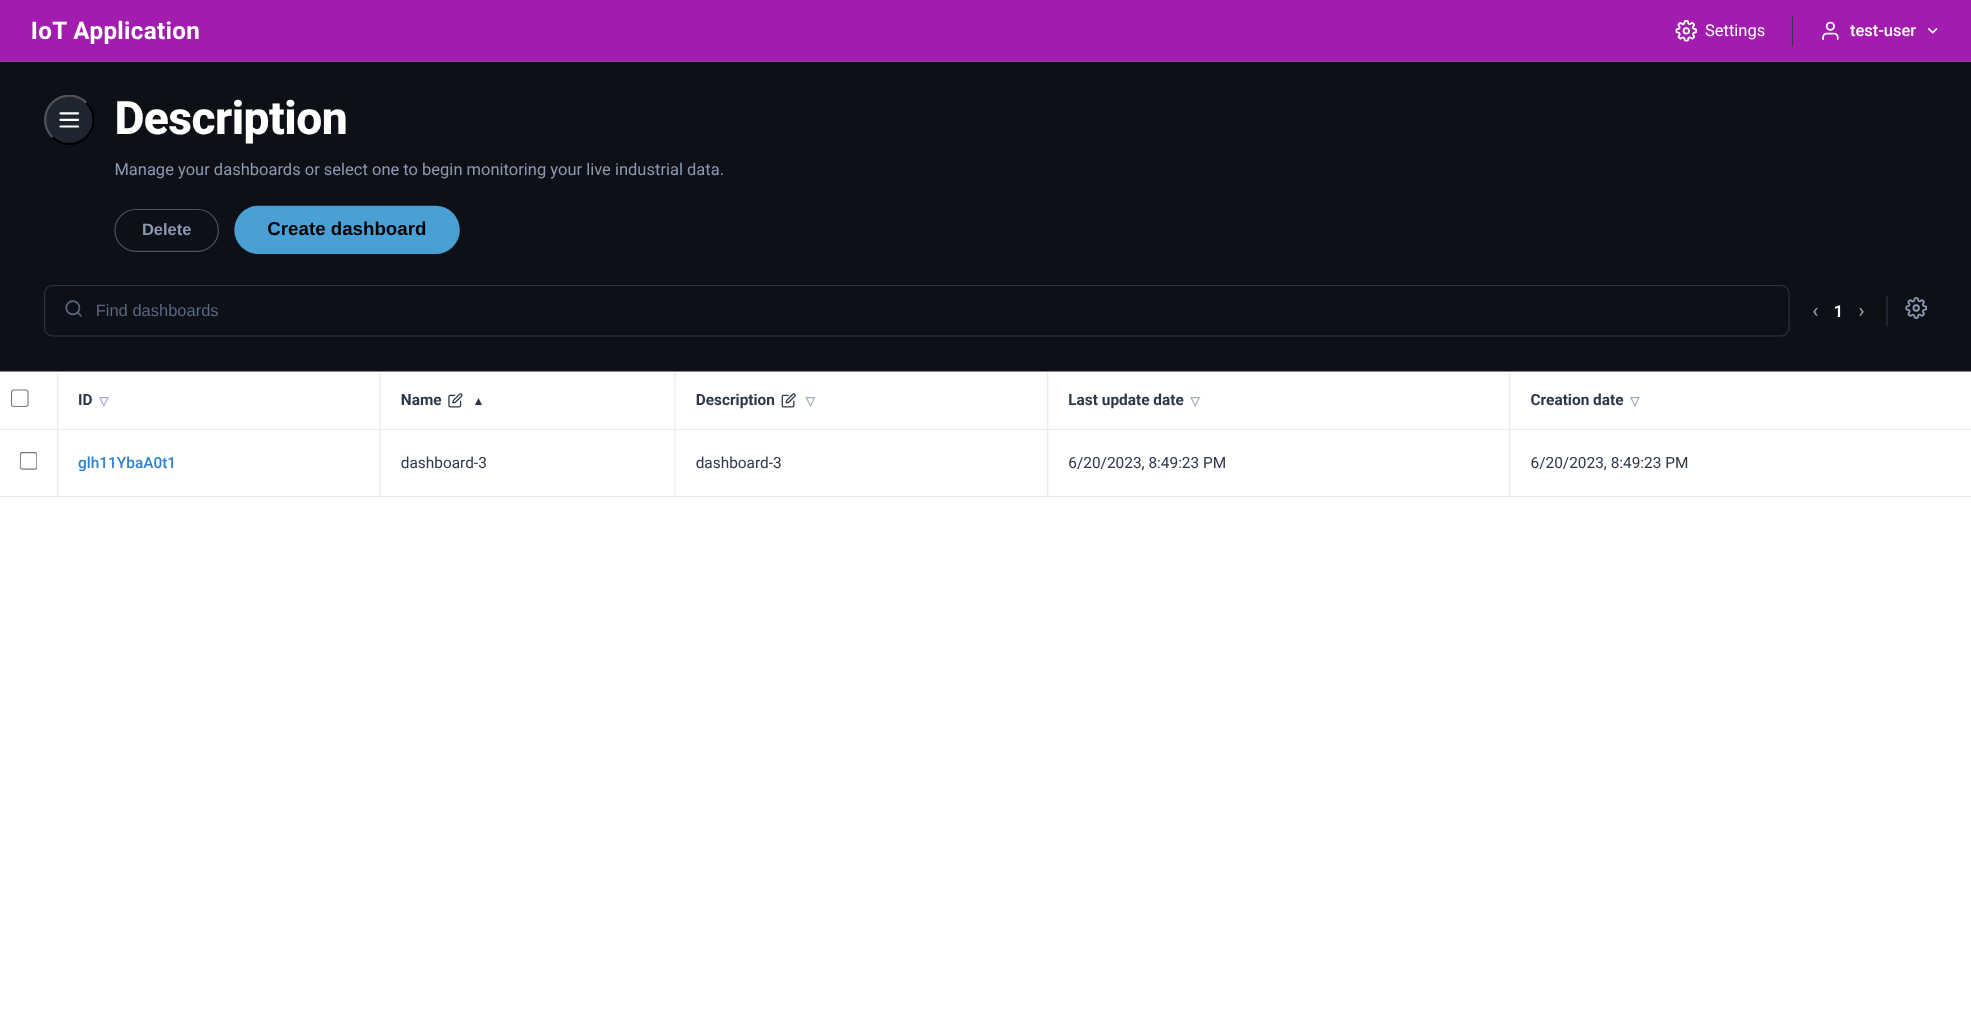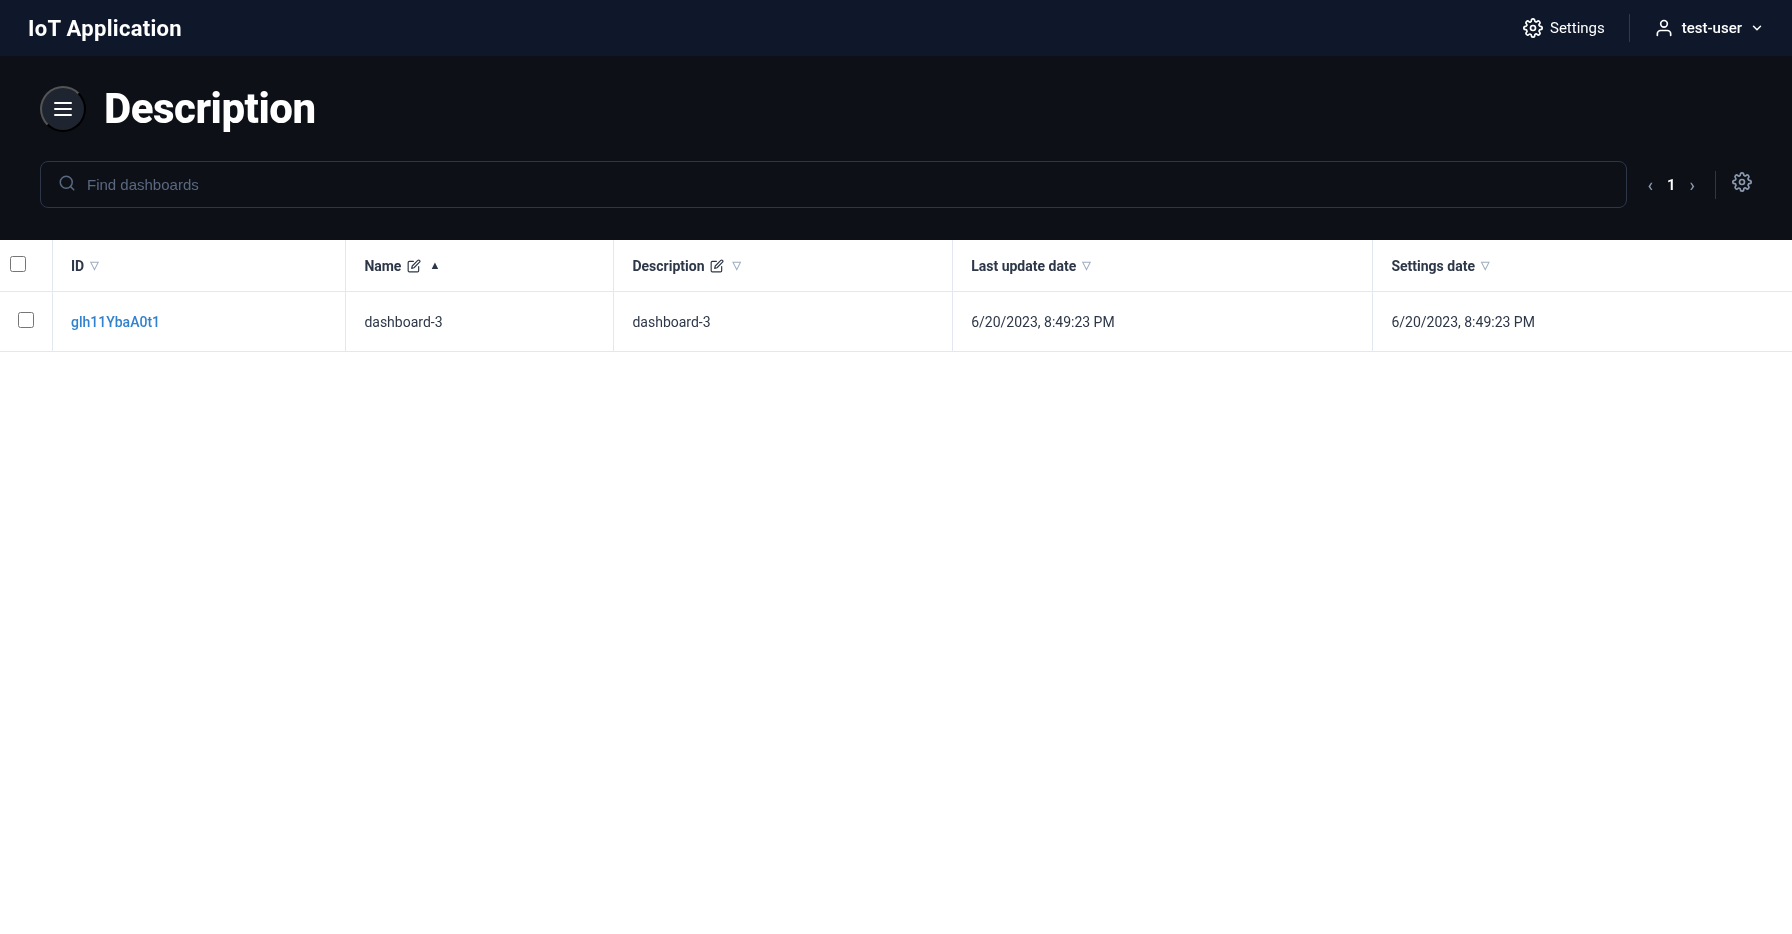--- a/index.html
+++ b/index.html
@@ -1,20 +1,20 @@
 <!DOCTYPE html>
 <html><head>
   <meta charset="utf-8">
   <style>
     * { box-sizing: border-box; margin: 0; padding: 0; }
     body { font-family: -apple-system, BlinkMacSystemFont, 'Segoe UI', Roboto, sans-serif; background: #fff; }
 
     
     .topbar {
-      background: #0f172a;
+      background: #a21caf;
       display: flex;
       align-items: center;
       justify-content: space-between;
       padding: 0 28px;
       height: 56px;
     }
     .topbar-title {
       color: #fff;
       font-size: 22px;
       font-weight: 700;
@@ -290,20 +290,25 @@
 <div class="header-section">
   <div class="header-top">
     <button class="menu-btn">
       <div class="menu-icon-bar">
         <span></span>
           <span></span>
           <span></span>
       </div>
     </button>
     <h1 class="page-title">Description</h1>
+  </div>
+  <p class="page-subtitle">Manage your dashboards or select one to begin monitoring your live industrial data.</p>
+  <div class="action-buttons">
+    <button class="btn-delete">Delete</button>
+    <button class="btn-create">Create dashboard</button>
   </div>
   <div class="search-row">
     <div class="search-wrap">
       <span class="search-icon">
         <svg width="18" height="18" viewBox="0 0 24 24" fill="none" stroke="currentColor" stroke-width="2" stroke-linecap="round" stroke-linejoin="round">
           <circle cx="11" cy="11" r="8"></circle>
             <line x1="21" y1="21" x2="16.65" y2="16.65"></line>
         </svg>
       </span>
       <input class="search-input" type="text" placeholder="Find dashboards" style="">
@@ -357,21 +362,21 @@
           </div>
         </th>
         <th>
           <div class="th-inner">
             <span>Last update date</span>
             <span class="sort-icon">▽</span>
           </div>
         </th>
         <th>
           <div class="th-inner">
-            <span>Settings date</span>
+            <span>Creation date</span>
             <span class="sort-icon">▽</span>
           </div>
         </th>
       </tr>
     </thead>
     <tbody id="table-body">
 
         <tr>
     <td class="checkbox-col">
       <input type="checkbox" style="">

